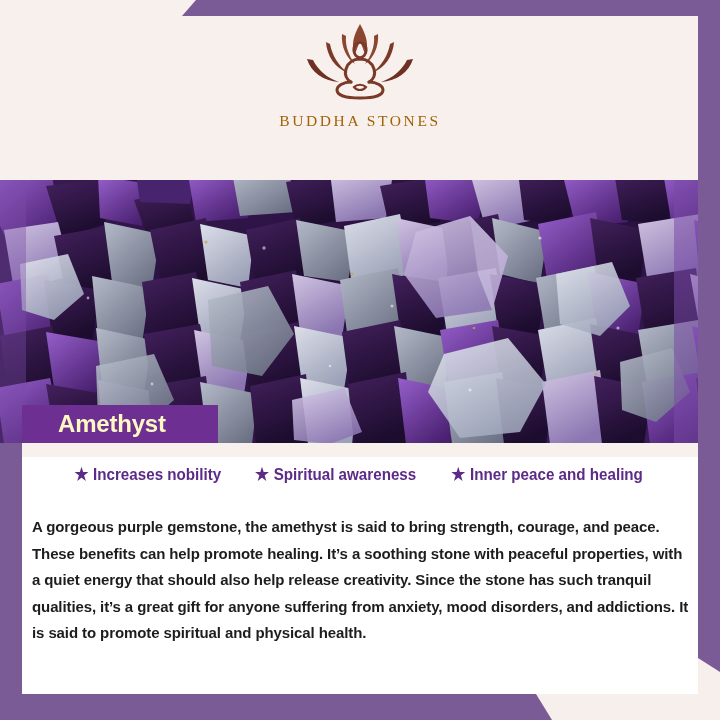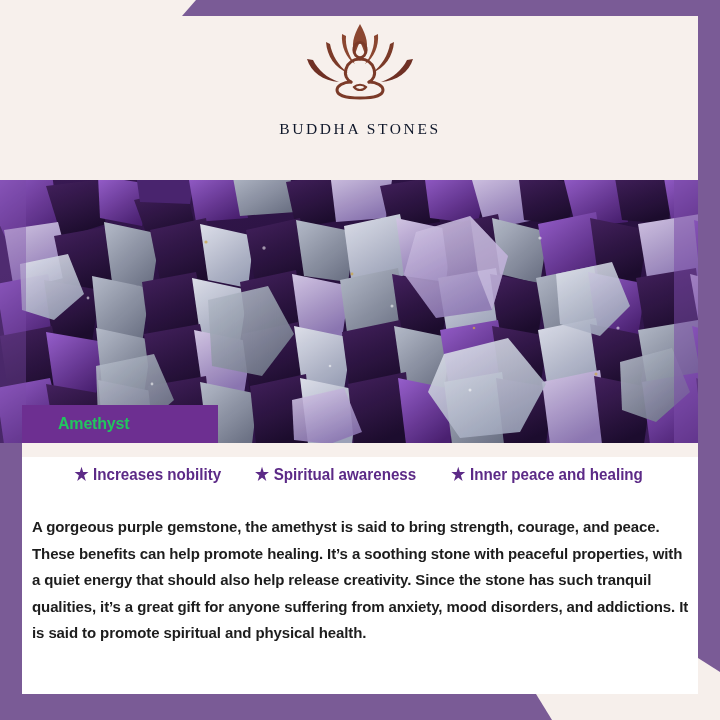--- a/index.html
+++ b/index.html
@@ -62,25 +62,25 @@
     left: 0; top: 18px;
     width: 720px;
     text-align: center;
   }
   .logo-mark {
     display: block;
     margin: 0 auto;
   }
   .logo-text {
     display: block;
-    margin-top: 18px;
+    margin-top: 10px;
     font-family: "Liberation Serif", serif;
     font-size: 15.5px;
     letter-spacing: 2.6px;
-    color: #0f172a;
+    color: #a16207;
     font-weight: 400;
   }
 
   .title-box {
     position: absolute;
     left: 152px; top: 124px;
     width: 420px; height: 53px;
     background: #fcf8f6;
     display: flex;
     align-items: center;
@@ -112,22 +112,22 @@
   .stone-banner {
     position: absolute;
     left: 22px; top: 405px;
     width: 196px; height: 38px;
     background: #6d2f91;
     display: flex;
     align-items: center;
     z-index: 5;
   }
   .stone-name {
-    color: #22c55e;
-    font-size: 16px;
+    color: #fef9c3;
+    font-size: 24px;
     font-weight: bold;
     padding-left: 36px;
     letter-spacing: -0.2px;
     font-family: "Liberation Sans", sans-serif;
   }
 
   
   .content {
     position: absolute;
     left: 22px; top: 443px;

